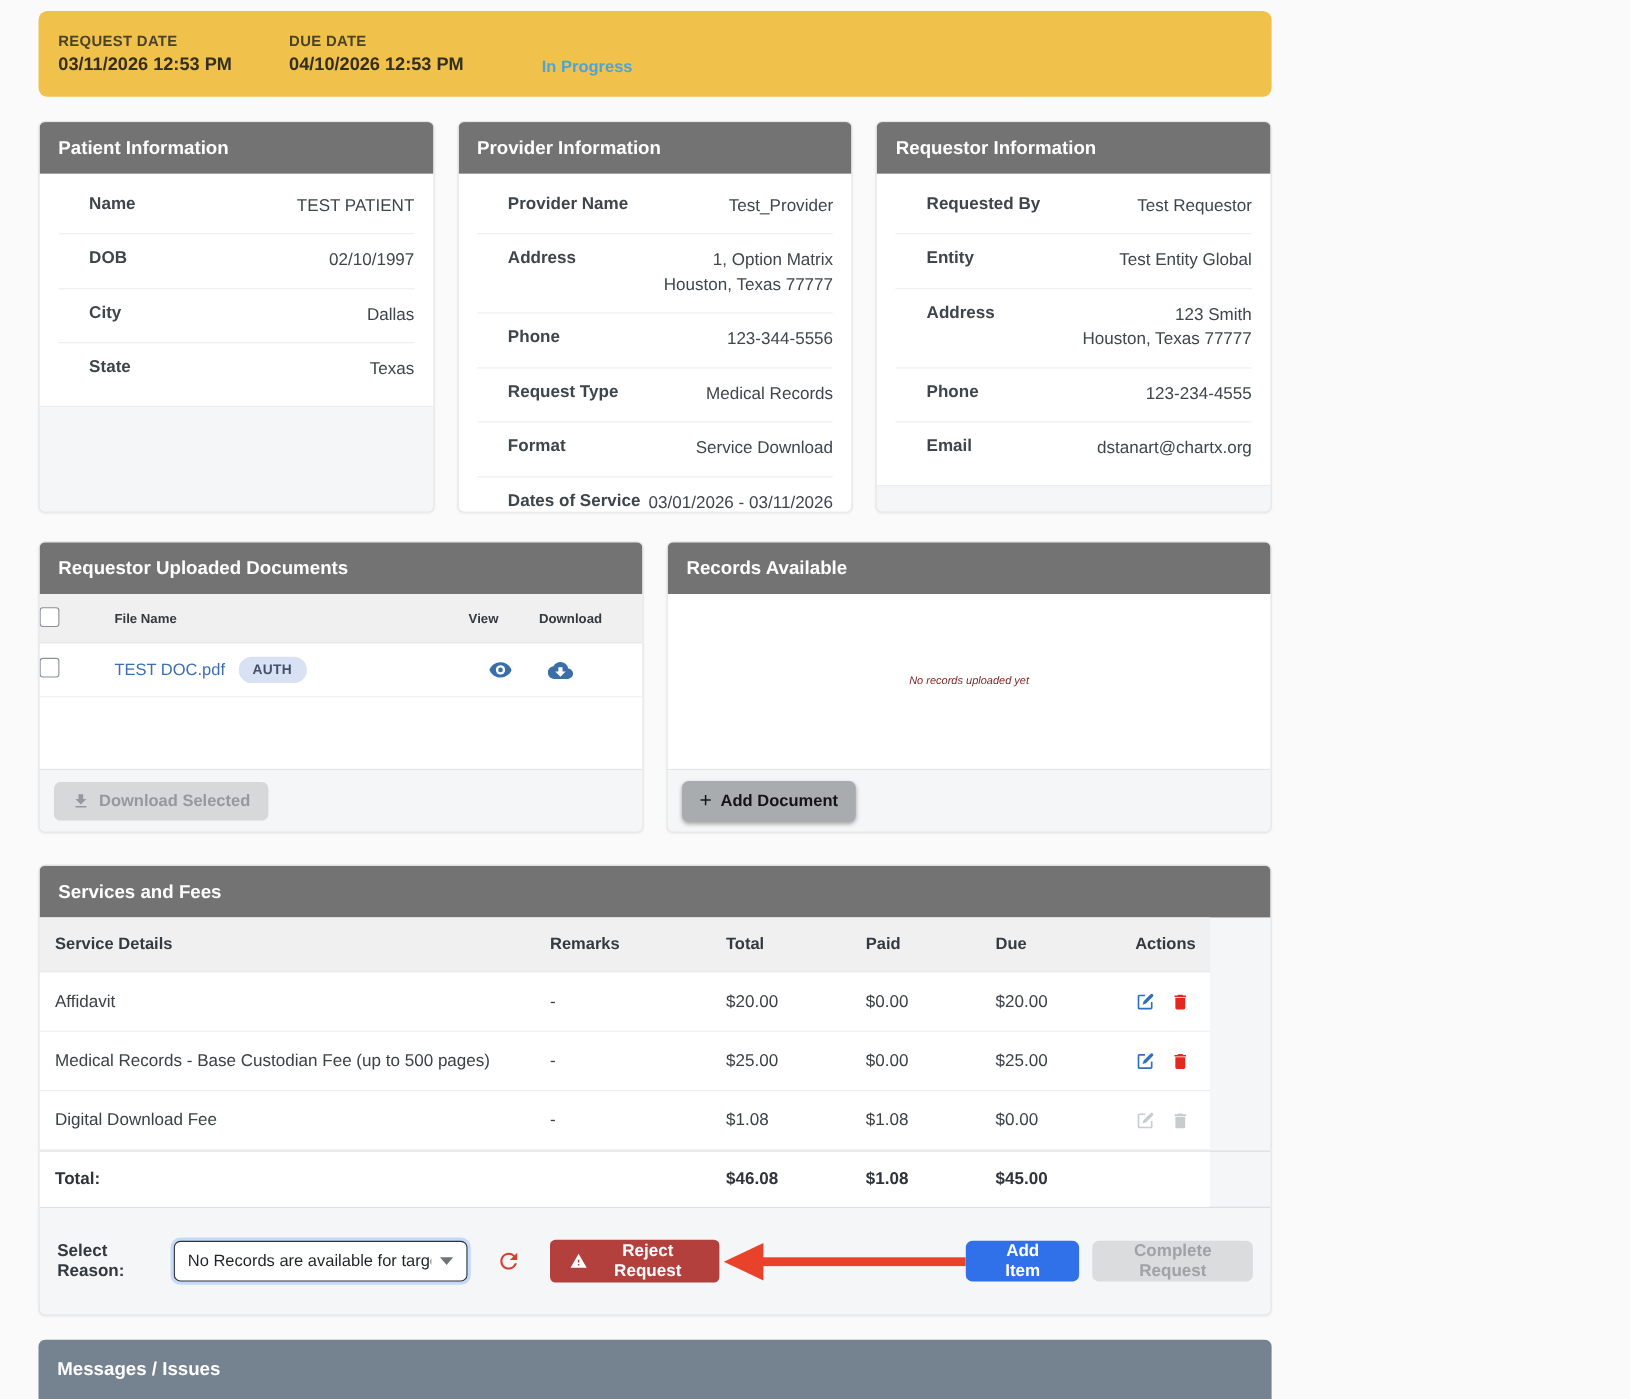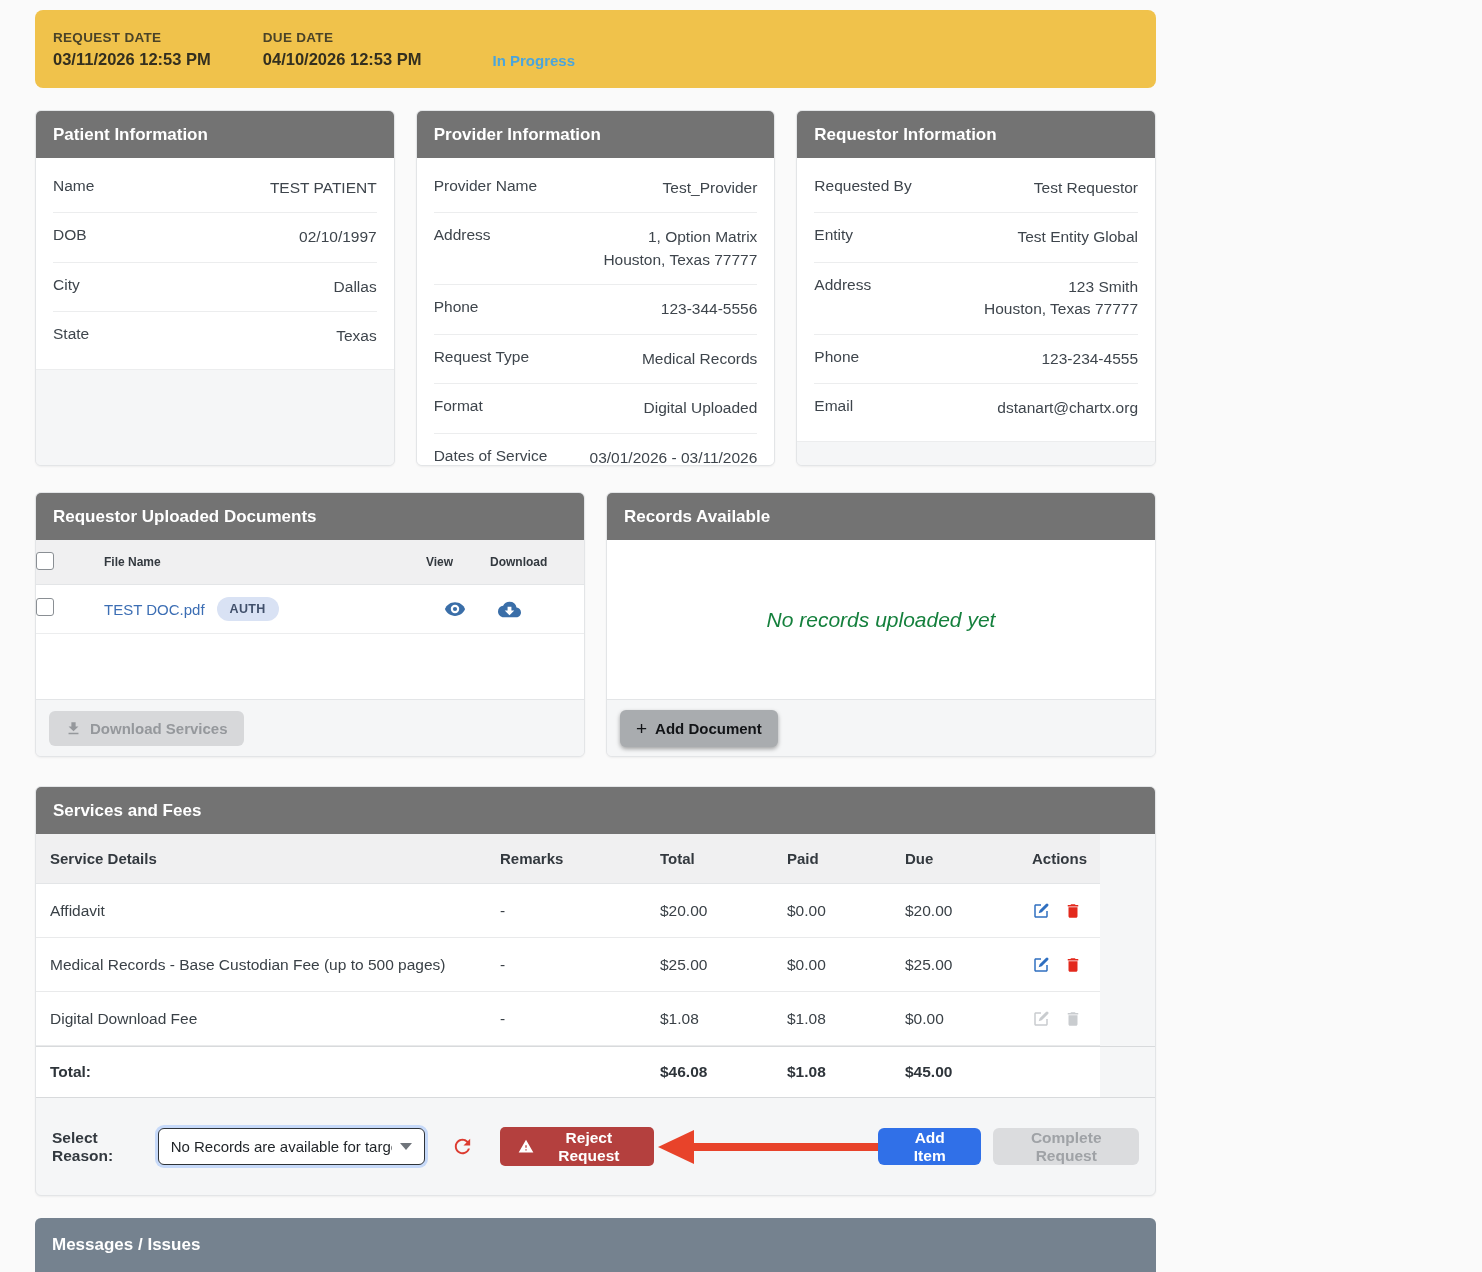--- a/index.html
+++ b/index.html
@@ -35,21 +35,21 @@
 
   
   .cards-row { display:flex; gap:21px; margin-top:22px; height:356px; }
   .cards-row .card { flex:1; }
   .card-rows { background:#FFFFFF; padding:6px 17px 8px; }
   .info-row {
     display:flex; justify-content:space-between; align-items:flex-start;
     padding:13px 0; border-bottom:1px solid #ECEDEE; font-size:15.5px;
   }
   .info-row:last-child { border-bottom:none; }
-  .info-label { font-weight:400; color:#3E454C; }
+  .info-label { font-weight:700; color:#3E454C;margin-left:28px; }
   .info-value { text-align:right; color:#3E454C; line-height:1.45; white-space:pre-line; }
   .card-fill { flex:1; background:#F5F6F7; border-top:1px solid #ECEDEE; }
 
   
   .docs-row { display:flex; gap:21px; margin-top:26px; height:265px; }
   .docs-row .card { flex:1; }
   .doc-grid { display:grid; grid-template-columns:68px 1fr 58px 100px; align-items:center; }
   .doc-head { background:#F0F0F1; min-height:45px; font-weight:700; font-size:12px; color:#33393F;
               border-bottom:1px solid #E3E5E7; }
   .doc-file-row { background:#FFFFFF; min-height:49px; border-bottom:1px solid #ECEDEE; }
@@ -73,21 +73,21 @@
          display:inline-flex; align-items:center; gap:8px; }
   .btn-download-selected {
     background:#D7D8DA; color:#95989C; font-weight:700; font-size:15px;
     height:35px; padding:0 16px; cursor:default;
   }
   .btn-add-document {
     background:#A9ACAF; color:#121417; font-weight:700; font-size:15px;
     height:37px; padding:0 16px; box-shadow:0 2px 4px rgba(0,0,0,.35);
   }
   .plus-glyph { font-size:19px; font-weight:400; line-height:1; }
-  .empty-note { color:#15803d; font-style:italic; font-size:21px;
+  .empty-note { color:#7f1d1d; font-style:italic; font-size:10px;
                 display:flex; align-items:center; justify-content:center; }
 
   
   .services-card { margin-top:29px; height:410px; }
   .sf-inner { width:calc(100% - 55px); }
   .sf-grid { display:grid; grid-template-columns:1fr 160px 127px 118px 127px 86px; align-items:center; }
   .sf-grid > div { padding-left:18px; }
   .sf-grid > div:first-child { padding-left:14px; }
   .sf-head { background:#F0F0F1; min-height:50px; font-weight:700; font-size:15px; color:#33393F;
              border-bottom:1px solid #E3E5E7; }
@@ -185,21 +185,21 @@
         <div class="info-row">
           <span class="info-label">Phone</span>
           <span class="info-value">123-344-5556</span>
         </div>
         <div class="info-row">
           <span class="info-label">Request Type</span>
           <span class="info-value">Medical Records</span>
         </div>
         <div class="info-row">
           <span class="info-label">Format</span>
-          <span class="info-value">Digital Uploaded</span>
+          <span class="info-value">Service Download</span>
         </div>
         <div class="info-row">
           <span class="info-label">Dates of Service</span>
           <span class="info-value">03/01/2026 - 03/11/2026</span>
         </div>
       </div>
 
     </div>
 
     <div class="card">
@@ -263,21 +263,21 @@
             </svg>
           </button>
         </div>
       </div>
       <div class="doc-empty"></div>
       <div class="card-footer">
         <button class="btn btn-download-selected">
           <svg width="17" height="17" viewBox="0 0 24 24">
             <path fill="#95989C" d="M19 9h-4V3H9v6H5l7 7 7-7zM5 18v2h14v-2H5z"></path>
           </svg>
-          <span>Download Services</span>
+          <span>Download Selected</span>
         </button>
       </div>
     </div>
 
     <div class="card">
       <div class="card-header">Records Available</div>
       <div class="doc-empty empty-note">No records uploaded yet</div>
       <div class="card-footer">
         <button class="btn btn-add-document">
           <span class="plus-glyph">+</span>

